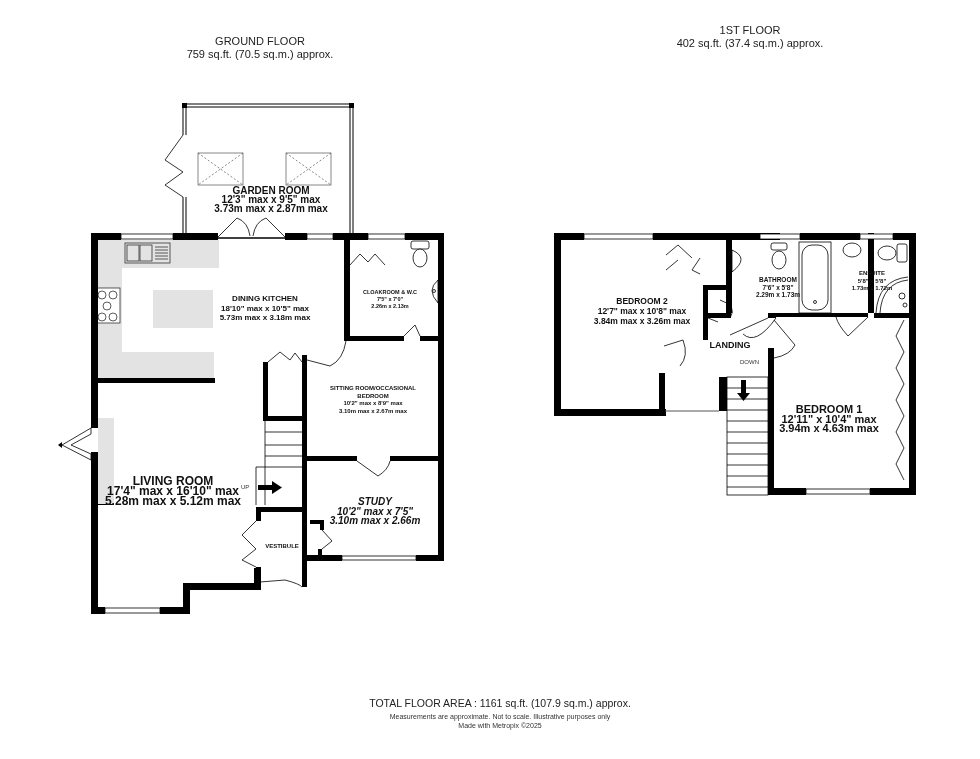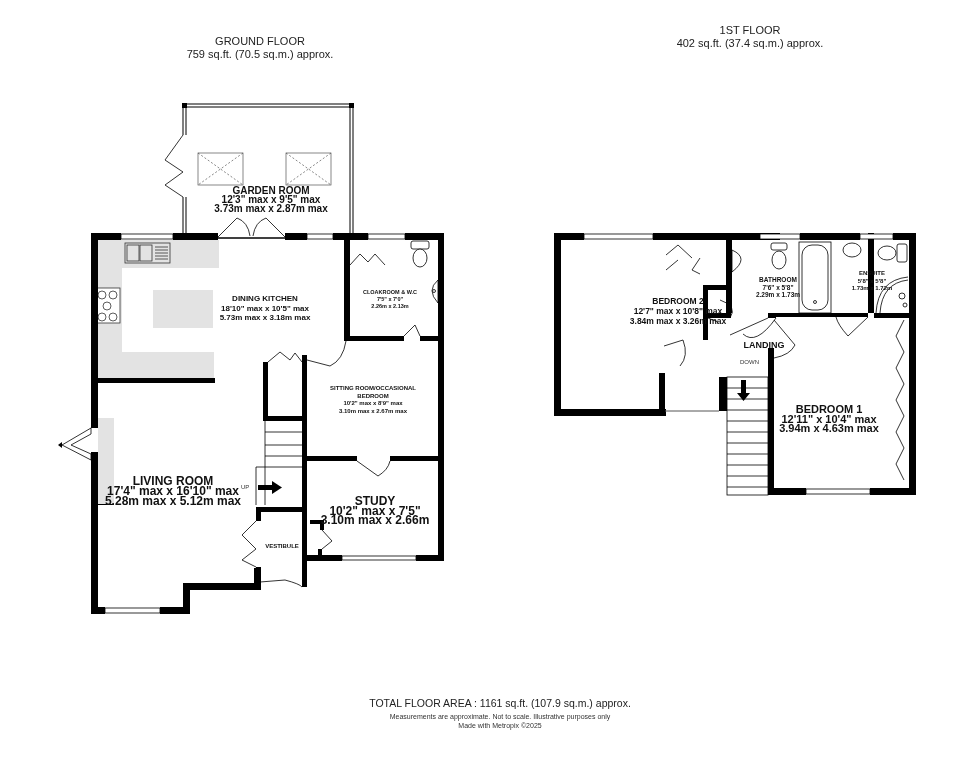--- a/index.html
+++ b/index.html
@@ -299,45 +299,45 @@
   <span class="t">BEDROOM</span>
   <span class="t">10'2" max x 8'9" max</span>
   <span class="t">3.10m max x 2.67m max</span>
 </div>
 <div class="lbl" style="left:173px; top:476px; font-size:12px; line-height:10px;">
   <span class="t">LIVING ROOM</span>
   <span class="t">17'4" max x 16'10" max</span>
   <span class="t">5.28m max x 5.12m max</span>
 </div>
 <div class="tiny" style="left:241px; top:484px;">UP</div>
-<div class="lbl" style="left:375px; top:497px; font-size:12px; line-height:9.5px;">
+<div class="lbl" style="left:375px; top:497px; font-size:10px; line-height:9.5px;font-style:italic;">
   <span class="t">STUDY</span>
   <span class="t">10'2" max x 7'5"</span>
   <span class="t">3.10m max x 2.66m</span>
 </div>
 <div class="lbl" style="left:282px; top:543px; font-size:6px; line-height:7px;">
   <span class="t">VESTIBULE</span>
 </div>
 
-<div class="lbl" style="left:642px; top:296px; font-size:8.5px; line-height:10px;margin-left:36px;">
+<div class="lbl" style="left:642px; top:296px; font-size:8.5px; line-height:10px;">
   <span class="t">BEDROOM 2</span>
   <span class="t">12'7" max x 10'8" max</span>
   <span class="t">3.84m max x 3.26m max</span>
 </div>
 <div class="lbl" style="left:778px; top:276px; font-size:6.5px; line-height:7.5px;">
   <span class="t">BATHROOM</span>
   <span class="t">7'6"  x 5'8"</span>
   <span class="t">2.29m  x 1.73m</span>
 </div>
 <div class="lbl" style="left:872px; top:270px; font-size:6px; line-height:7.5px;">
   <span class="t">ENSUITE</span>
   <span class="t">5'8"  x 5'8"</span>
   <span class="t">1.73m  x 1.72m</span>
 </div>
-<div class="lbl" style="left:764px; top:340px; font-size:9px; line-height:10px;">
+<div class="lbl" style="left:730px; top:340px; font-size:9px; line-height:10px;">
   <span class="t">LANDING</span>
 </div>
 <div class="tiny" style="left:740px; top:359px;">DOWN</div>
 <div class="lbl" style="left:829px; top:405px; font-size:11px; line-height:9.5px;">
   <span class="t">BEDROOM 1</span>
   <span class="t">12'11"  x 10'4" max</span>
   <span class="t">3.94m  x 4.63m max</span>
 </div>
 
 <div class="footer" style="top:697px;">

